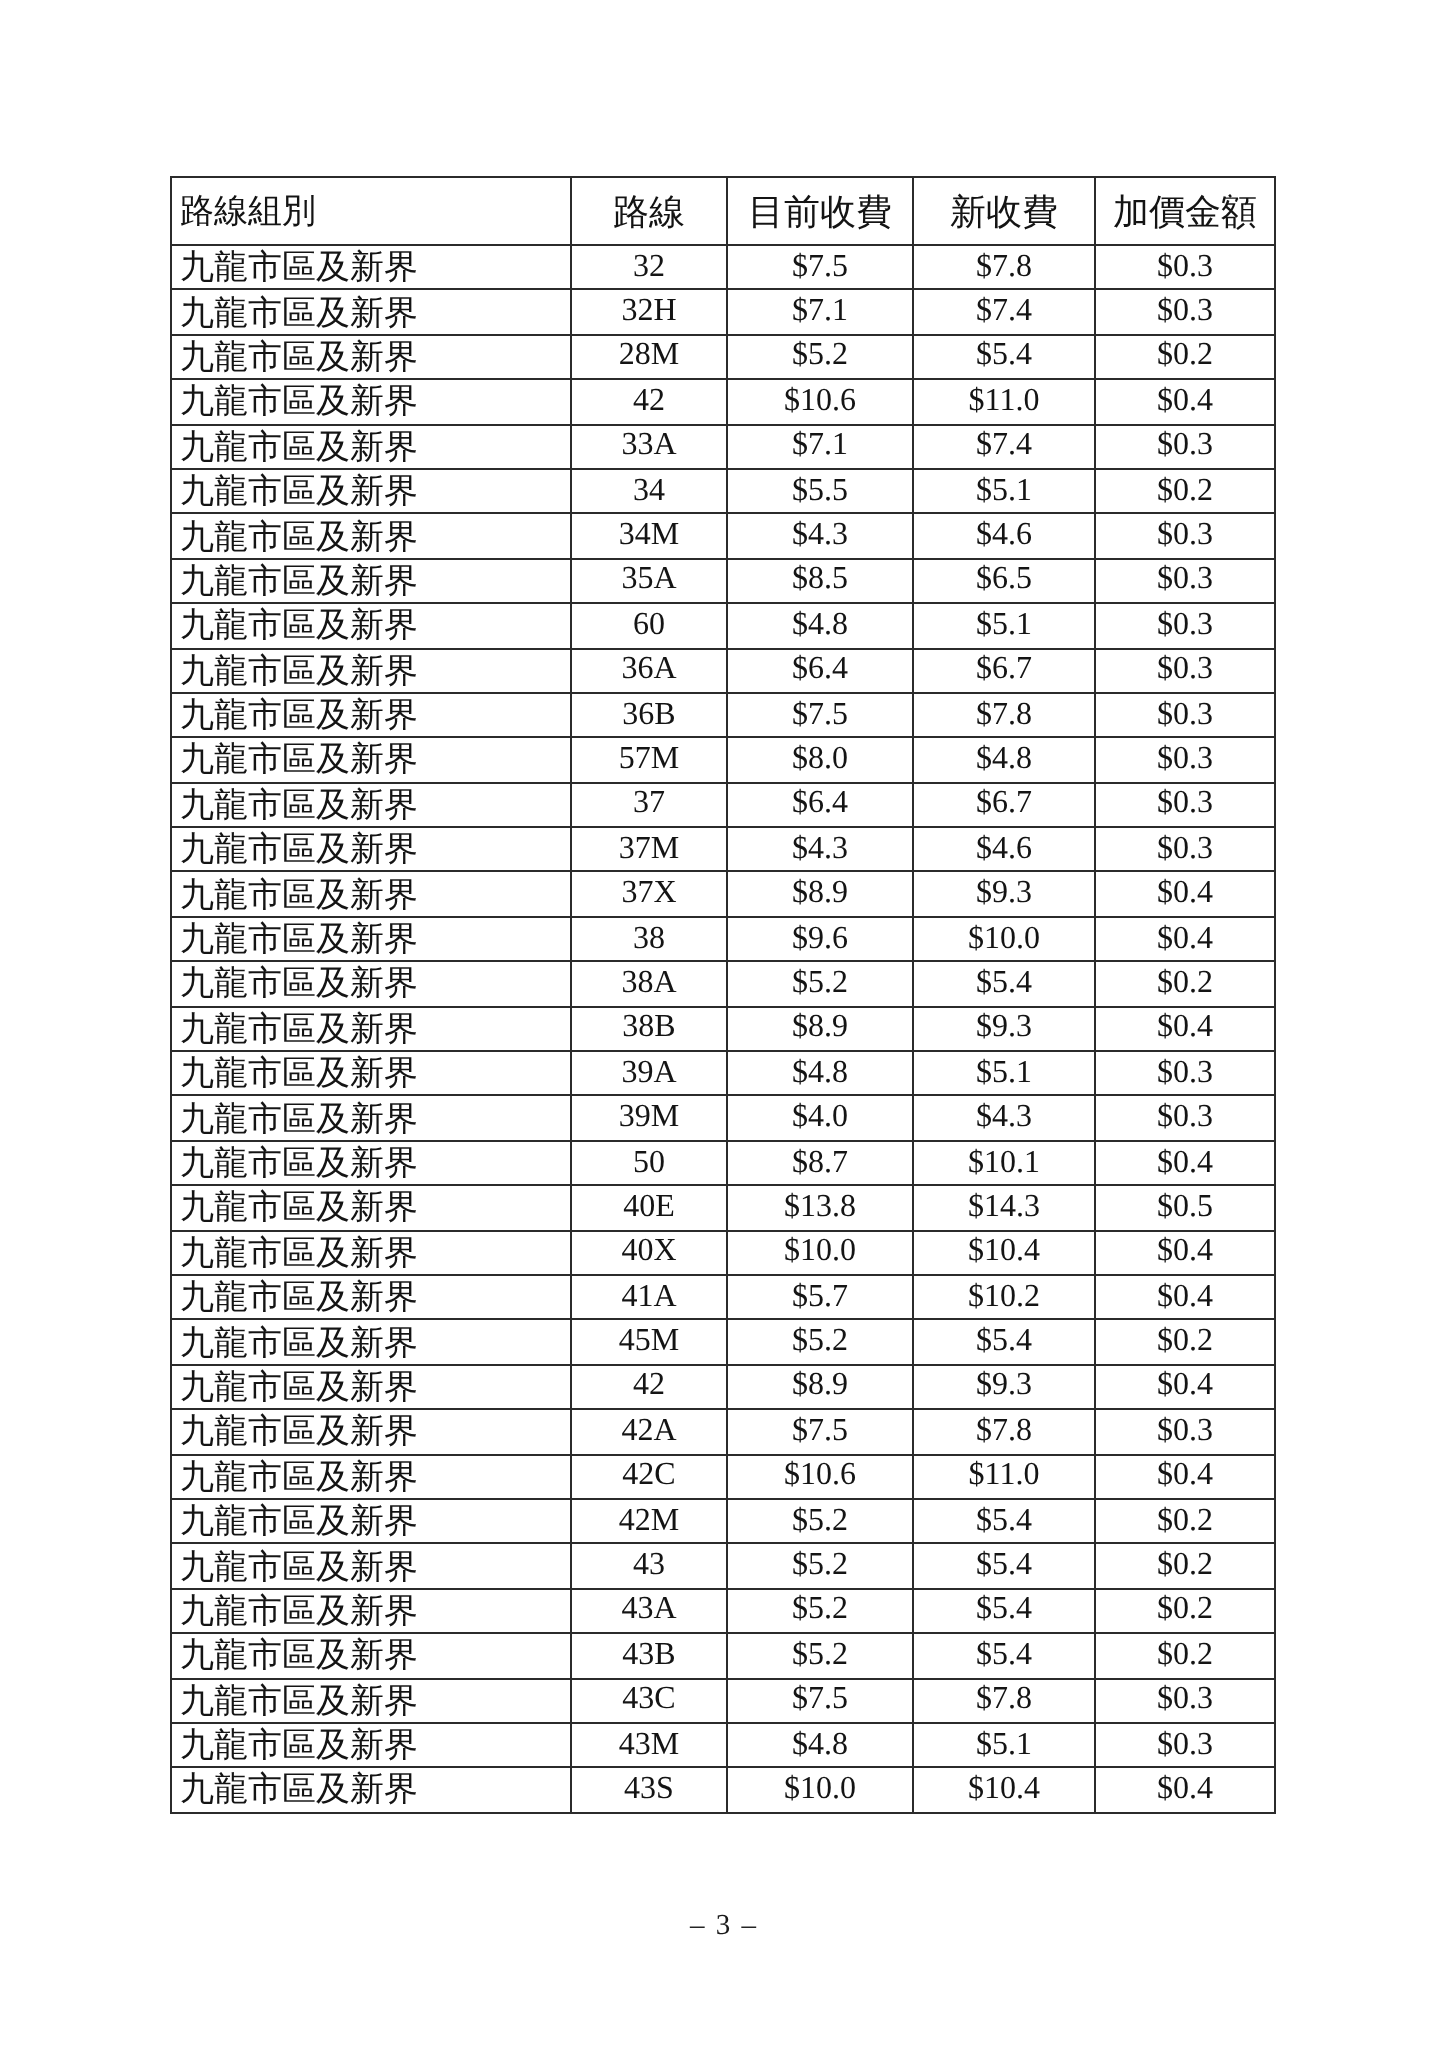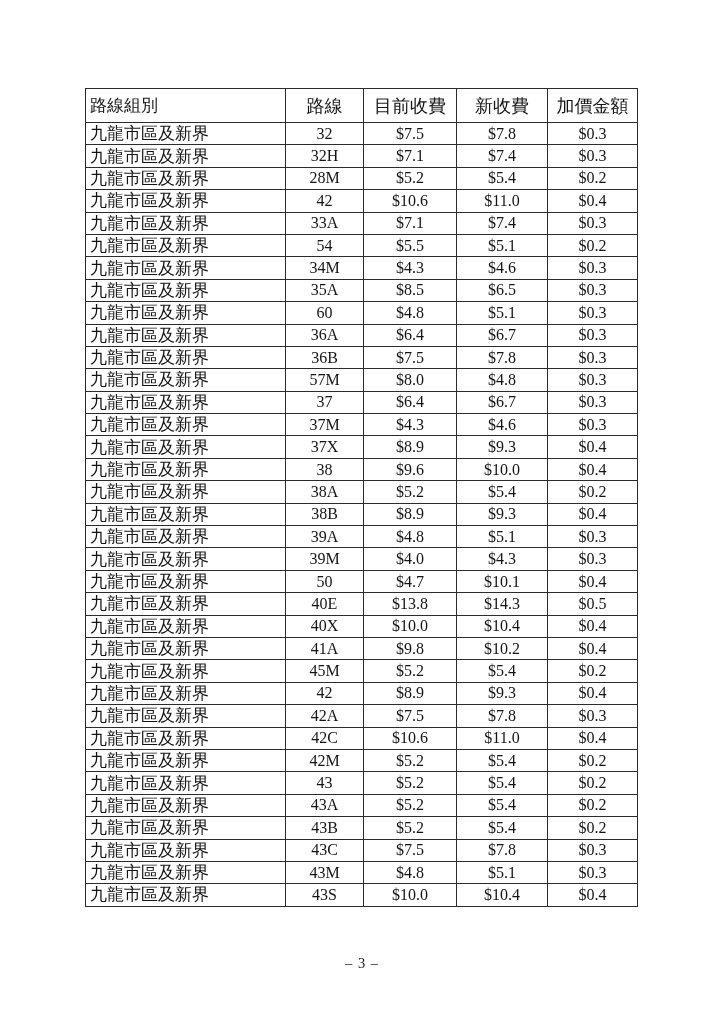--- a/index.html
+++ b/index.html
@@ -123,21 +123,21 @@
         </tr>
         <tr>
           <td class="left">九龍市區及新界</td>
           <td>33A</td>
           <td>$7.1</td>
           <td>$7.4</td>
           <td>$0.3</td>
         </tr>
         <tr>
           <td class="left">九龍市區及新界</td>
-          <td>54</td>
+          <td>34</td>
           <td>$5.5</td>
           <td>$5.1</td>
           <td>$0.2</td>
         </tr>
         <tr>
           <td class="left">九龍市區及新界</td>
           <td>34M</td>
           <td>$4.3</td>
           <td>$4.6</td>
           <td>$0.3</td>
@@ -229,42 +229,42 @@
         <tr>
           <td class="left">九龍市區及新界</td>
           <td>39M</td>
           <td>$4.0</td>
           <td>$4.3</td>
           <td>$0.3</td>
         </tr>
         <tr>
           <td class="left">九龍市區及新界</td>
           <td>50</td>
-          <td>$4.7</td>
+          <td>$8.7</td>
           <td>$10.1</td>
           <td>$0.4</td>
         </tr>
         <tr>
           <td class="left">九龍市區及新界</td>
           <td>40E</td>
           <td>$13.8</td>
           <td>$14.3</td>
           <td>$0.5</td>
         </tr>
         <tr>
           <td class="left">九龍市區及新界</td>
           <td>40X</td>
           <td>$10.0</td>
           <td>$10.4</td>
           <td>$0.4</td>
         </tr>
         <tr>
           <td class="left">九龍市區及新界</td>
           <td>41A</td>
-          <td>$9.8</td>
+          <td>$5.7</td>
           <td>$10.2</td>
           <td>$0.4</td>
         </tr>
         <tr>
           <td class="left">九龍市區及新界</td>
           <td>45M</td>
           <td>$5.2</td>
           <td>$5.4</td>
           <td>$0.2</td>
         </tr>

